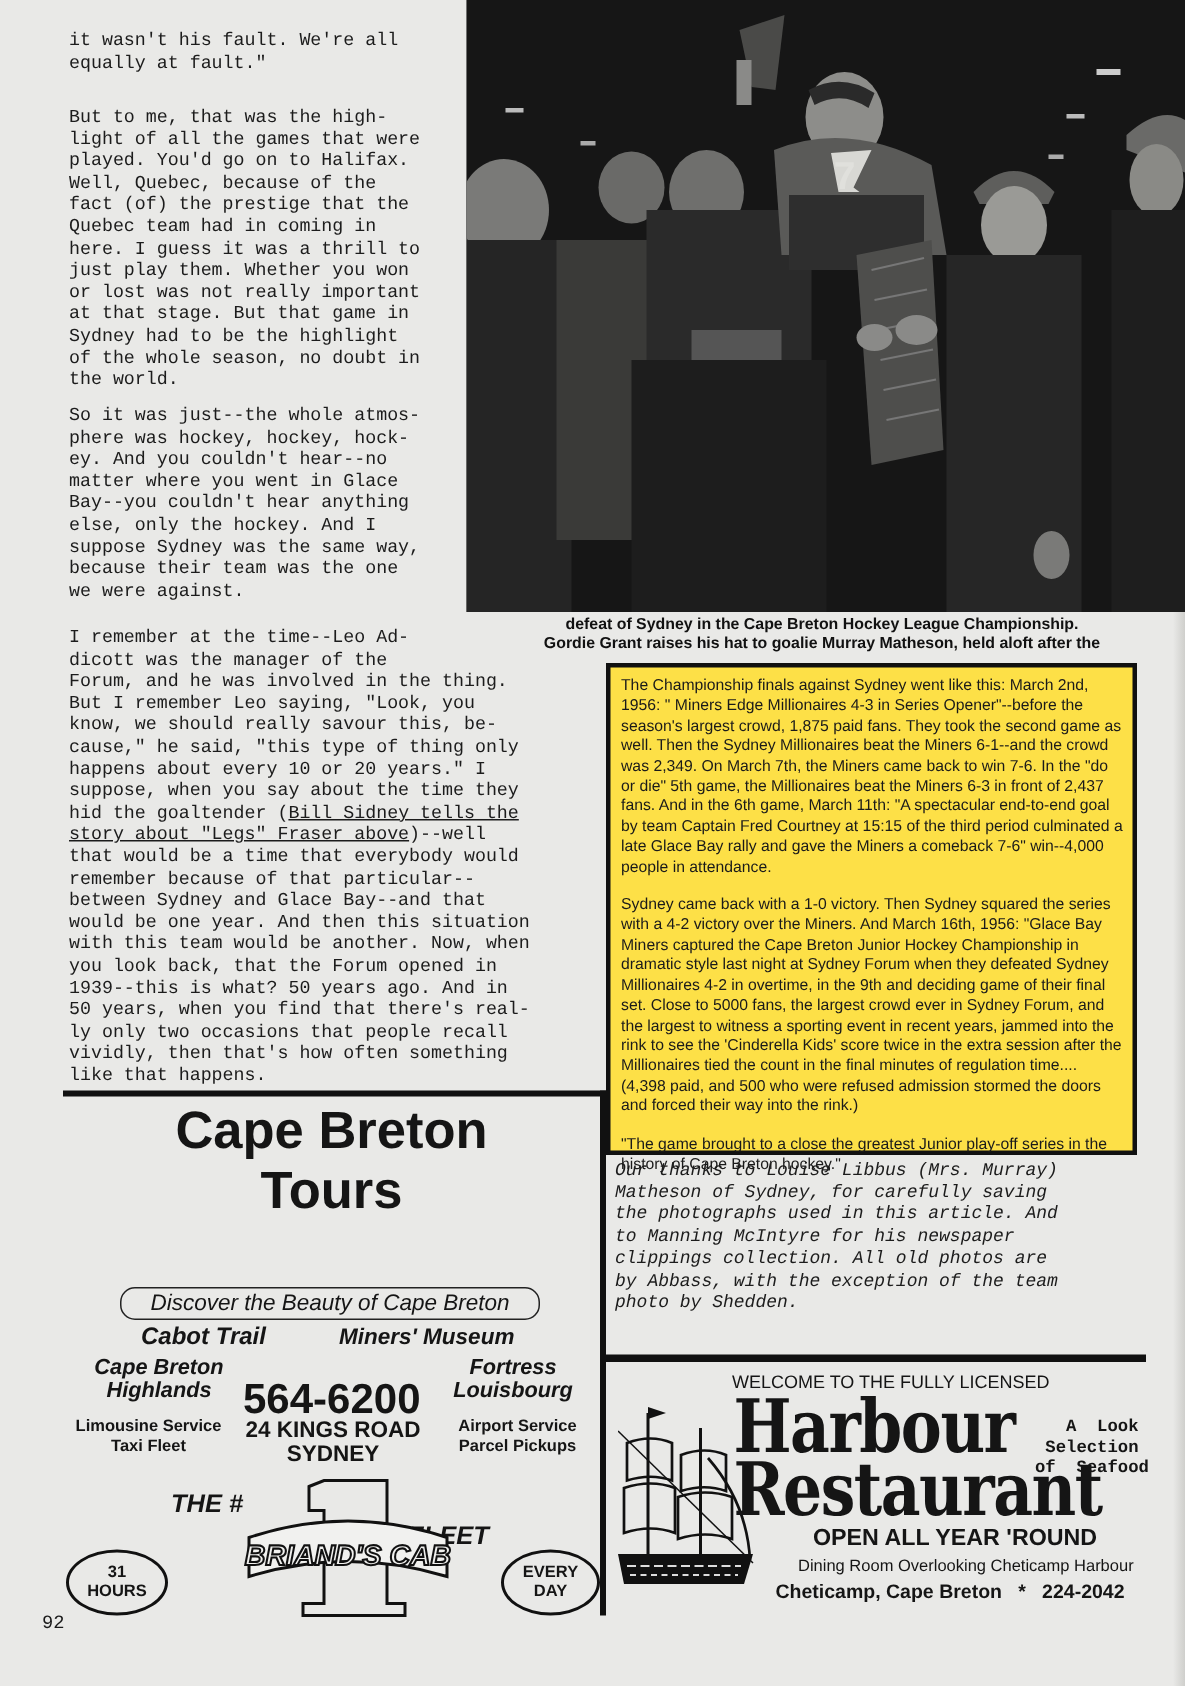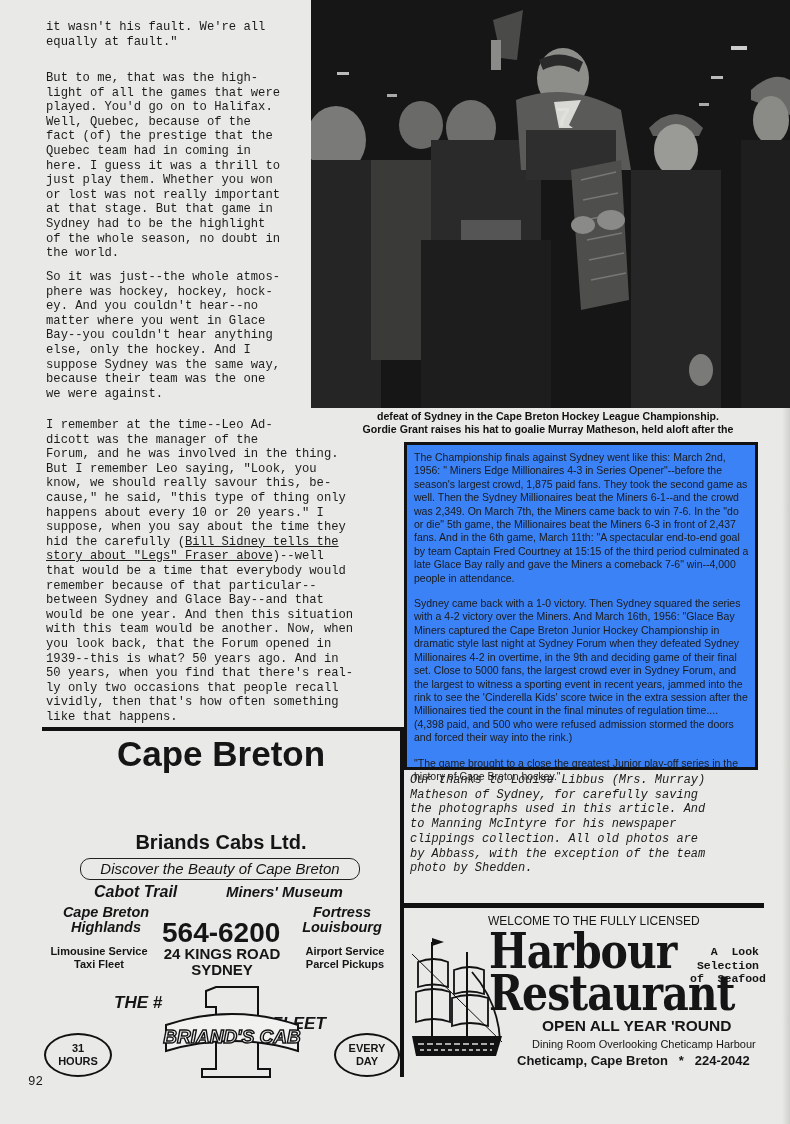--- a/index.html
+++ b/index.html
@@ -14,21 +14,21 @@
   #p4 { left:46px; top:418px; }
   .u { text-decoration:underline; }
 
   
   #photo { left:311px; top:0; width:479px; height:408px; background:#151515; overflow:hidden; }
   #photo svg { display:block; }
 
   #caption { left:318px; top:410px; width:460px; text-align:center; font-family:"Liberation Sans", sans-serif; font-weight:bold; font-size:10.6px; line-height:12.5px; color:#111; }
 
   
-  #sidebar { left:404px; top:442px; width:354px; height:328px; border:3px solid #111; box-sizing:border-box; padding:6px 6px 0 7px; font-family:"Liberation Sans", sans-serif; font-size:10.5px; line-height:13.4px; color:#1a1a1a; background:#3b82f6; }
+  #sidebar { left:404px; top:442px; width:354px; height:328px; border:3px solid #111; box-sizing:border-box; padding:6px 6px 0 7px; font-family:"Liberation Sans", sans-serif; font-size:10.5px; line-height:13.4px; color:#1a1a1a; background:#fde047; }
   #sidebar p { margin:0 0 12px 0; }
 
   #thanks { left:410px; top:773px; font-family:"Liberation Mono", monospace; font-style:italic; font-size:12px; line-height:14.7px; white-space:pre; color:#1c1c1c; }
 
   
   .bar { position:absolute; background:#111; }
 
   
   #tours { left:42px; top:731px; width:358px; height:355px; font-family:"Liberation Sans", sans-serif; text-align:center; color:#151515; }
   #tours .t1 { position:absolute; left:0; width:100%; top:4px; font-size:35px; font-weight:bold; line-height:38px; }
@@ -85,21 +85,21 @@
 <span>we were against.</span></pre>
 
 <pre id="p4" class="abs col-text"><span>I remember at the time--Leo Ad-</span>
 <span>dicott was the manager of the</span>
 <span>Forum, and he was involved in the thing.</span>
 <span>But I remember Leo saying, "Look, you</span>
 <span>know, we should really savour this, be-</span>
 <span>cause," he said, "this type of thing only</span>
 <span>happens about every 10 or 20 years." I</span>
 <span>suppose, when you say about the time they</span>
-<span>hid the carefully (</span><span class="u">Bill Sidney tells the</span>
+<span>hid the goaltender (</span><span class="u">Bill Sidney tells the</span>
 <span class="u">story about "Legs" Fraser above</span><span>)--well</span>
 <span>that would be a time that everybody would</span>
 <span>remember because of that particular--</span>
 <span>between Sydney and Glace Bay--and that</span>
 <span>would be one year. And then this situation</span>
 <span>with this team would be another. Now, when</span>
 <span>you look back, that the Forum opened in</span>
 <span>1939--this is what? 50 years ago. And in</span>
 <span>50 years, when you find that there's real-</span>
 <span>ly only two occasions that people recall</span>
@@ -177,21 +177,21 @@
 <span>clippings collection. All old photos are</span>
 <span>by Abbass, with the exception of the team</span>
 <span>photo by Shedden.</span></pre>
 
 <div class="bar" style="left:42px; top:727px; width:362px; height:4px;"></div>
 <div class="bar" style="left:400px; top:727px; width:4px; height:350px;"></div>
 <div class="bar" style="left:404px; top:903px; width:360px; height:5px;"></div>
 
 <div id="tours" class="abs">
   <div class="t1">Cape Breton</div>
-  <div class="bc">Briands Cabs Ltd.</div>
+  <div class="t2">Tours</div>
   <div class="disc">Discover the Beauty of Cape Breton</div>
   <div class="it" style="left:52px; top:152px; font-size:16px;">Cabot Trail</div>
   <div class="it" style="left:184px; top:152px; font-size:15px;">Miners' Museum</div>
   <div class="it" style="left:14px; top:174px; font-size:14.5px; line-height:15px; width:100px;">
     <div>Cape Breton</div>
     <div>Highlands</div>
   </div>
   <div style="position:absolute; left:120px; top:186px; font-size:28px; font-weight:bold;">564-6200</div>
   <div class="it" style="left:250px; top:174px; font-size:14.5px; line-height:15px; width:100px;">
     <div>Fortress</div>

